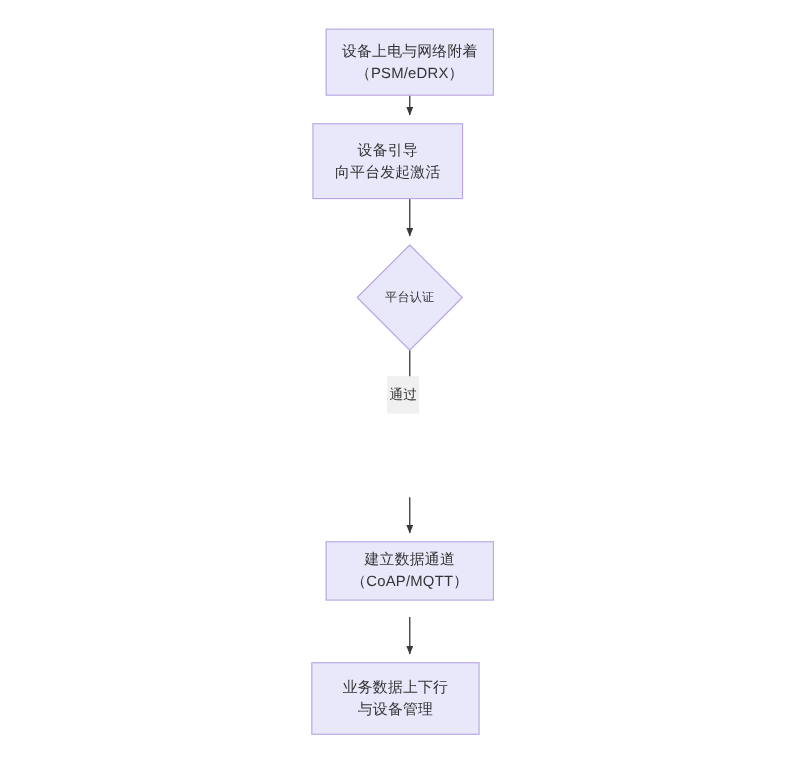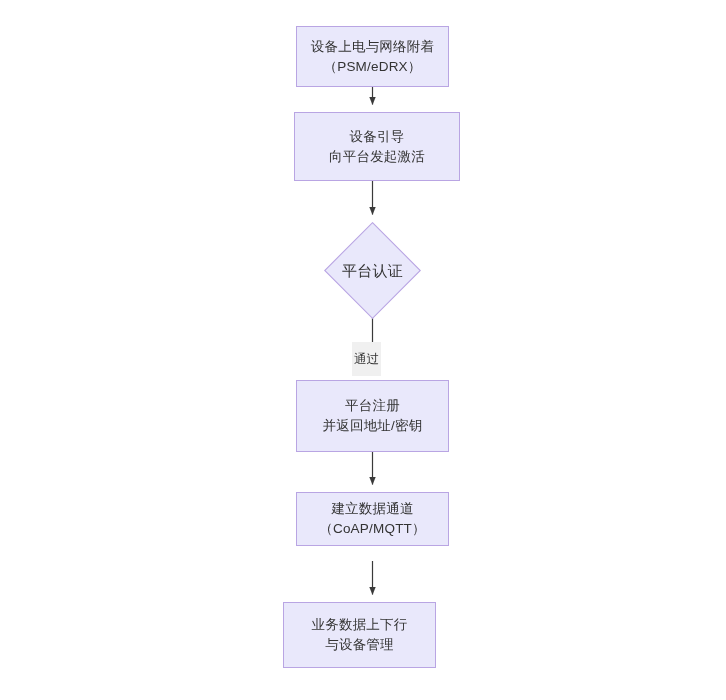--- a/index.html
+++ b/index.html
@@ -65,21 +65,21 @@
     position: absolute;
     left: 0;
     top: 0;
     width: 100%;
     height: 100%;
   }
   .diamond-text {
     position: relative;
     z-index: 2;
     color: #333333;
-    font-size: 15px;
+    font-size: 11px;
     line-height: 20px;
   }
 
   
   .edge-label {
     position: absolute;
     background: #f0f0f0;
     color: #333333;
     font-size: 12.5px;
     line-height: 16px;
@@ -119,38 +119,34 @@
     <g>
       <line x1="372.5" y1="561" x2="372.5" y2="594.5" stroke="#3a3a3a" stroke-width="1.2" marker-end="url(#arrowhead)"></line>
     </g>
   </svg>
 
   <div class="node node-rect" style="left:296px; top:26px; width:153px; height:61px;">
     <span class="node-label">设备上电与网络附着
 （PSM/eDRX）</span>
   </div>
 
-  <div class="node node-rect" style="left:294px; top:112px; width:166px; height:69px;">
+  <div class="node node-rect" style="left:284px; top:112px; width:137px; height:69px;">
     <span class="node-label">设备引导
 向平台发起激活</span>
   </div>
 
   <div class="node node-diamond" style="left:324px; top:222px; width:97px; height:97px;">
     <svg class="diamond-shape" viewBox="0 0 97 97" preserveAspectRatio="none" xmlns="http://www.w3.org/2000/svg">
       <polygon points="48.5,0.7 96.3,48.5 48.5,96.3 0.7,48.5" fill="#e9e8fb" stroke="#b9a5e3" stroke-width="1.1"></polygon>
     </svg>
     <span class="diamond-text">平台认证</span>
   </div>
 
   <div class="edge-label" style="left:352px; top:342px;">通过</div>
 
-  <div class="node node-rect" style="left:296px; top:380px; width:153px; height:72px;">
-    <span class="node-label">平台注册
-并返回地址/密钥</span>
-  </div>
 
   <div class="node node-rect" style="left:296px; top:492px; width:153px; height:54px;">
     <span class="node-label">建立数据通道
 （CoAP/MQTT）</span>
   </div>
 
   <div class="node node-rect" style="left:283px; top:602px; width:153px; height:66px;">
     <span class="node-label">业务数据上下行
 与设备管理</span>
   </div>

